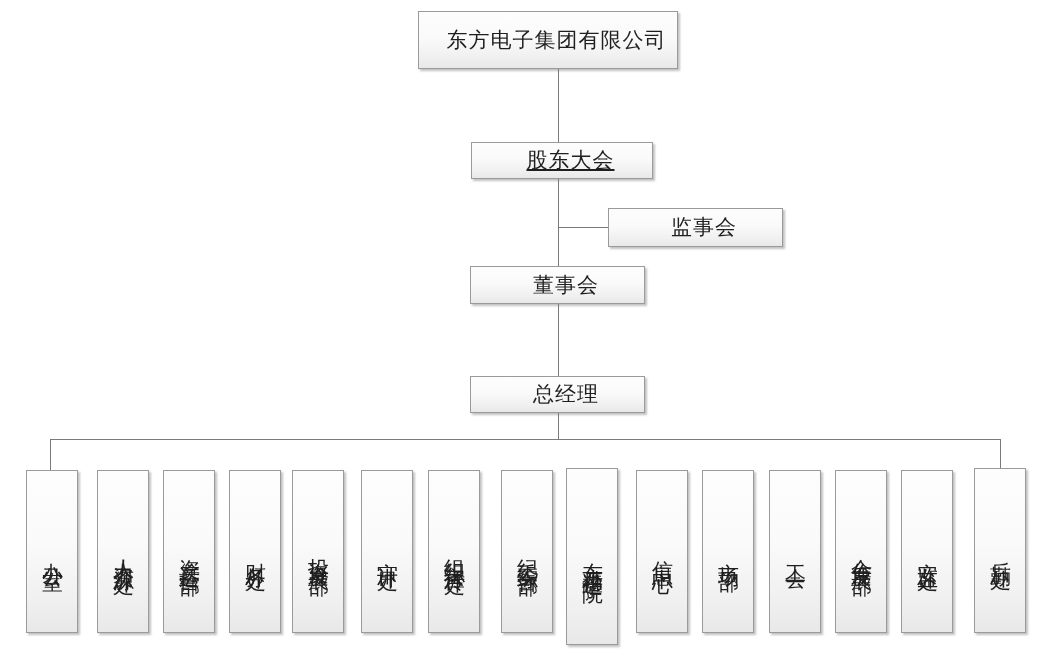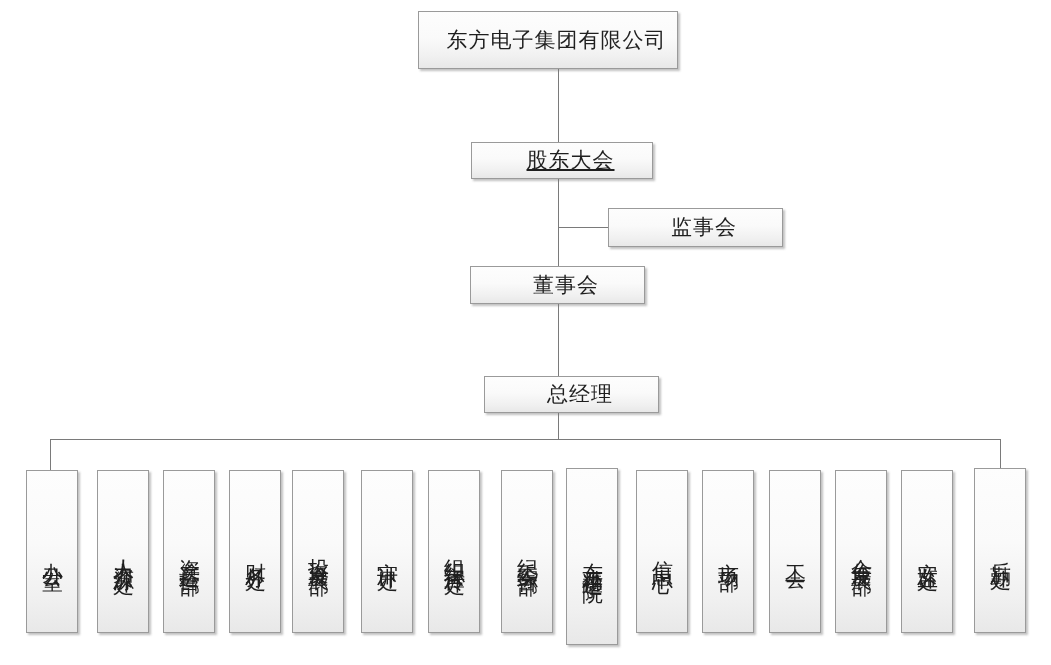--- a/index.html
+++ b/index.html
@@ -74,21 +74,21 @@
   <div class="conn v" style="left:558px; top:179px; height:87px;"></div>
 
   <div class="conn h" style="left:558px; top:227px; width:51px;"></div>
 
   <div class="node horiz" style="left:470px; top:266px; width:175px; height:38px;">董事会</div>
 
   <div class="node horiz" style="left:608px; top:208px; width:175px; height:39px;">监事会</div>
 
   <div class="conn v" style="left:558px; top:304px; height:72px;"></div>
 
-  <div class="node horiz" style="left:470px; top:376px; width:175px; height:37px;margin-left:14px;">总经理</div>
+  <div class="node horiz" style="left:470px; top:376px; width:175px; height:37px;">总经理</div>
 
   <div class="conn v" style="left:558px; top:413px; height:27px;"></div>
 
   <div class="conn h" style="left:50px; top:439px; width:951px;"></div>
 
   <div class="conn v" style="left:50px; top:439px; height:31px;"></div>
 
   <div class="conn v" style="left:1000px; top:439px; height:29px;"></div>
 
   <div class="node vert" style="left:26px;  top:470px; width:52px; height:163px;">办公室</div>

